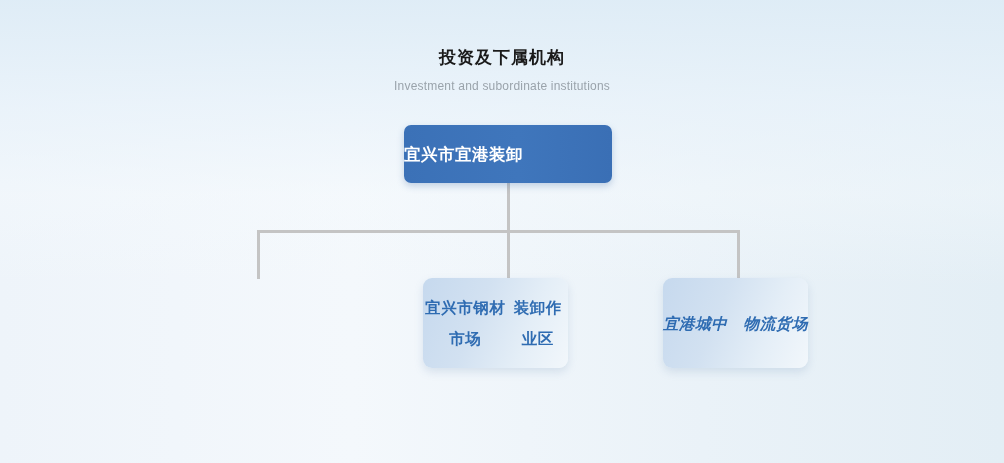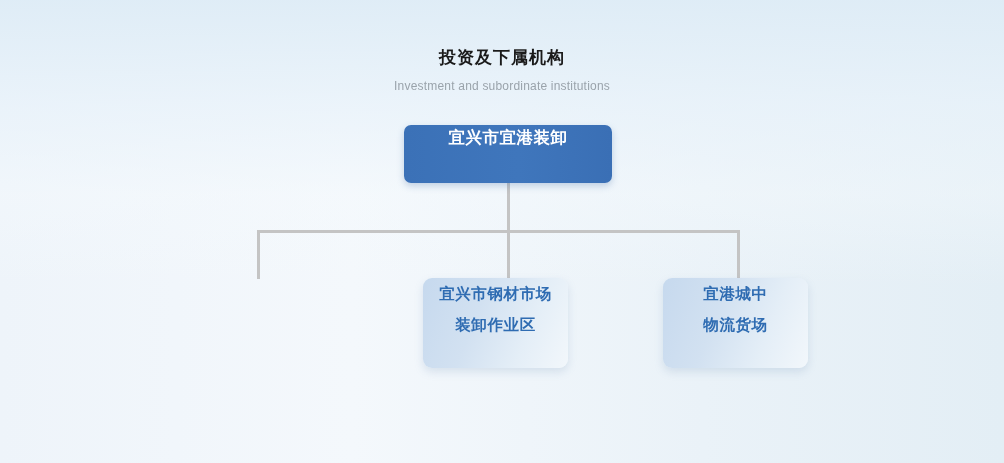--- a/index.html
+++ b/index.html
@@ -63,23 +63,23 @@
     width: 1004px;
     height: 463px;
     pointer-events: none;
   }
 
   
   .node {
     position: absolute;
     box-sizing: border-box;
     display: flex;
-    flex-direction: column;
+    flex-direction: row;
     align-items: center;
-    justify-content: flex-start;
+    justify-content: space-between;
     text-align: center;
   }
 
   .node-root {
     left: 404px;
     top: 125px;
     width: 208px;
     height: 58px;
     border-radius: 7px;
     background: linear-gradient(to right, #3b71b7 0%, #3f76bc 55%, #3a6fb5 100%);
@@ -104,21 +104,21 @@
   .node-child .line {
     color: #2f6cb2;
     font-size: 15.5px;
     font-weight: bold;
     line-height: 31px;
     letter-spacing: 0.6px;
   }
 
   #child-0 { left: 183px; }
   #child-1 { left: 423px; }
-  #child-2 { left: 663px; }
+  #child-2 { left: 663px; font-style: italic; }
 </style>
 </head>
 <body>
 
 <div id="page">
 
   <div id="heading">
     <div id="title">投资及下属机构</div>
     <div id="subtitle">Investment and subordinate institutions</div>
   </div>

